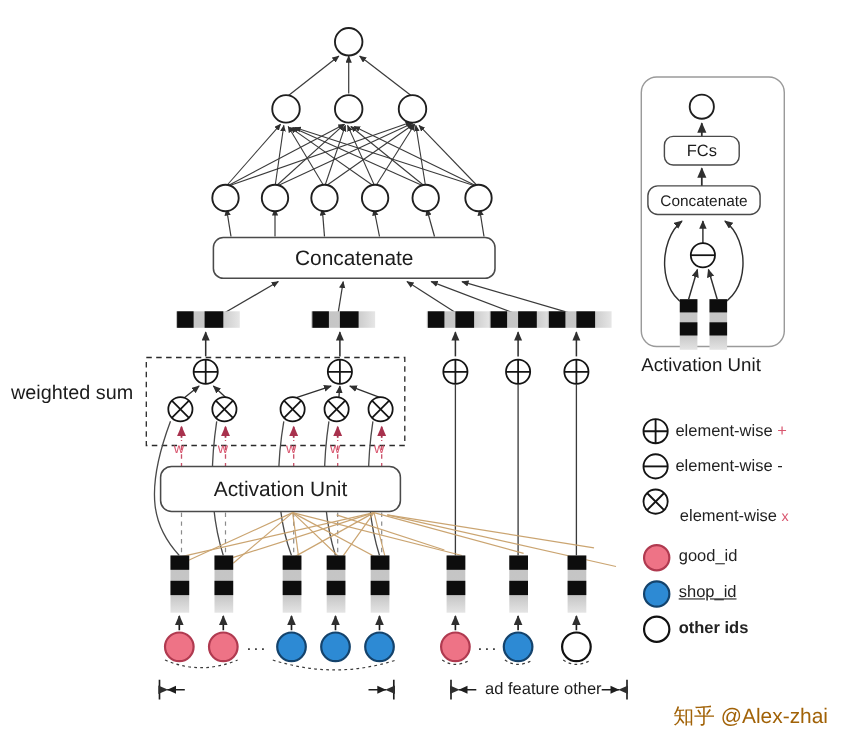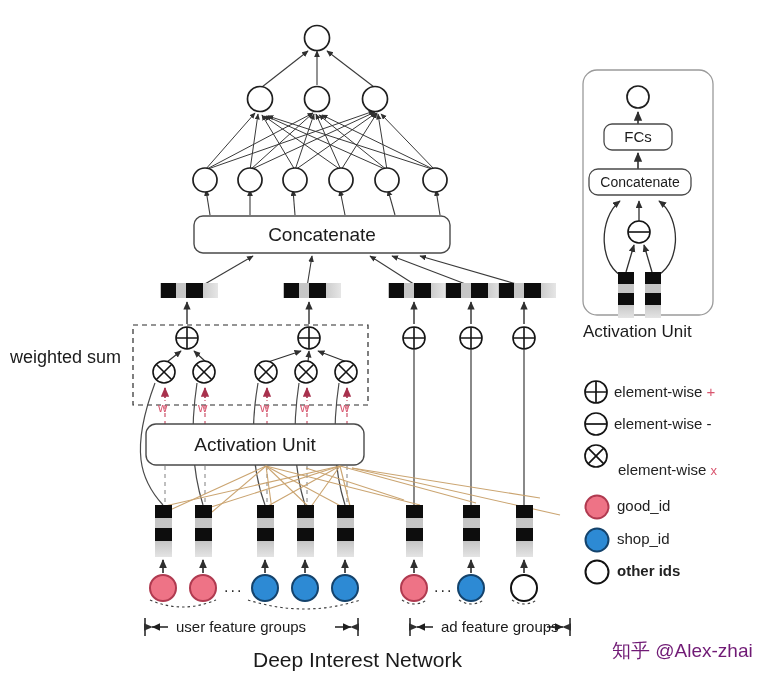--- a/index.html
+++ b/index.html
@@ -413,39 +413,37 @@
 
   <div class="txt sym-red" style="left:158px;top:400px;font-size:13px;">w</div>
   <div class="txt sym-red" style="left:198px;top:400px;font-size:13px;">w</div>
   <div class="txt sym-red" style="left:260px;top:400px;font-size:13px;">w</div>
   <div class="txt sym-red" style="left:300px;top:400px;font-size:13px;">w</div>
   <div class="txt sym-red" style="left:340px;top:400px;font-size:13px;">w</div>
 
   <div class="txt" style="left:224px;top:578px;font-size:16px;letter-spacing:2px;color:#2b2b2b;">...</div>
   <div class="txt" style="left:434px;top:578px;font-size:16px;letter-spacing:2px;color:#2b2b2b;">...</div>
 
-  <div class="txt" style="left:176px;top:618px;font-size:15px;">user feature groups</div>
-  <div class="txt" style="left:441px;top:618px;font-size:15px;">ad feature groups</div>
-
-  <div class="txt" style="left:253px;top:648px;font-size:21px;">Deep Interest Network</div>
+  <div class="txt" style="left:441px;top:618px;font-size:15px;">ad feature other</div>
+
 
   <div class="txt" style="left:583px;top:322px;font-size:17px;">Activation Unit</div>
 
   <div class="txt legend-label" style="left:614px;top:383px;">
     <span>element-wise</span>
     <span class="sym-red">+</span>
   </div>
   <div class="txt legend-label" style="left:614px;top:415px;">
     <span>element-wise</span>
     <span>-</span>
   </div>
   <div class="txt legend-label" style="left:618px;top:461px;">
     <span>element-wise</span>
     <span class="sym-red" style="font-size:13px;">x</span>
   </div>
 
   <div class="txt legend-label" style="left:617px;top:497px;">good_id</div>
-  <div class="txt legend-label" style="left:617px;top:530px;">shop_id</div>
+  <div class="txt legend-label" style="left:617px;top:530px;text-decoration:underline;">shop_id</div>
   <div class="txt legend-label" style="left:617px;top:562px;font-weight:bold;">other ids</div>
 
-  <div class="txt" style="left:612px;top:638px;font-size:19px;color:#701a75;">知乎 @Alex-zhai</div>
+  <div class="txt" style="left:612px;top:638px;font-size:19px;color:#a16207;">知乎 @Alex-zhai</div>
 
 </div>
 
 </body></html>

